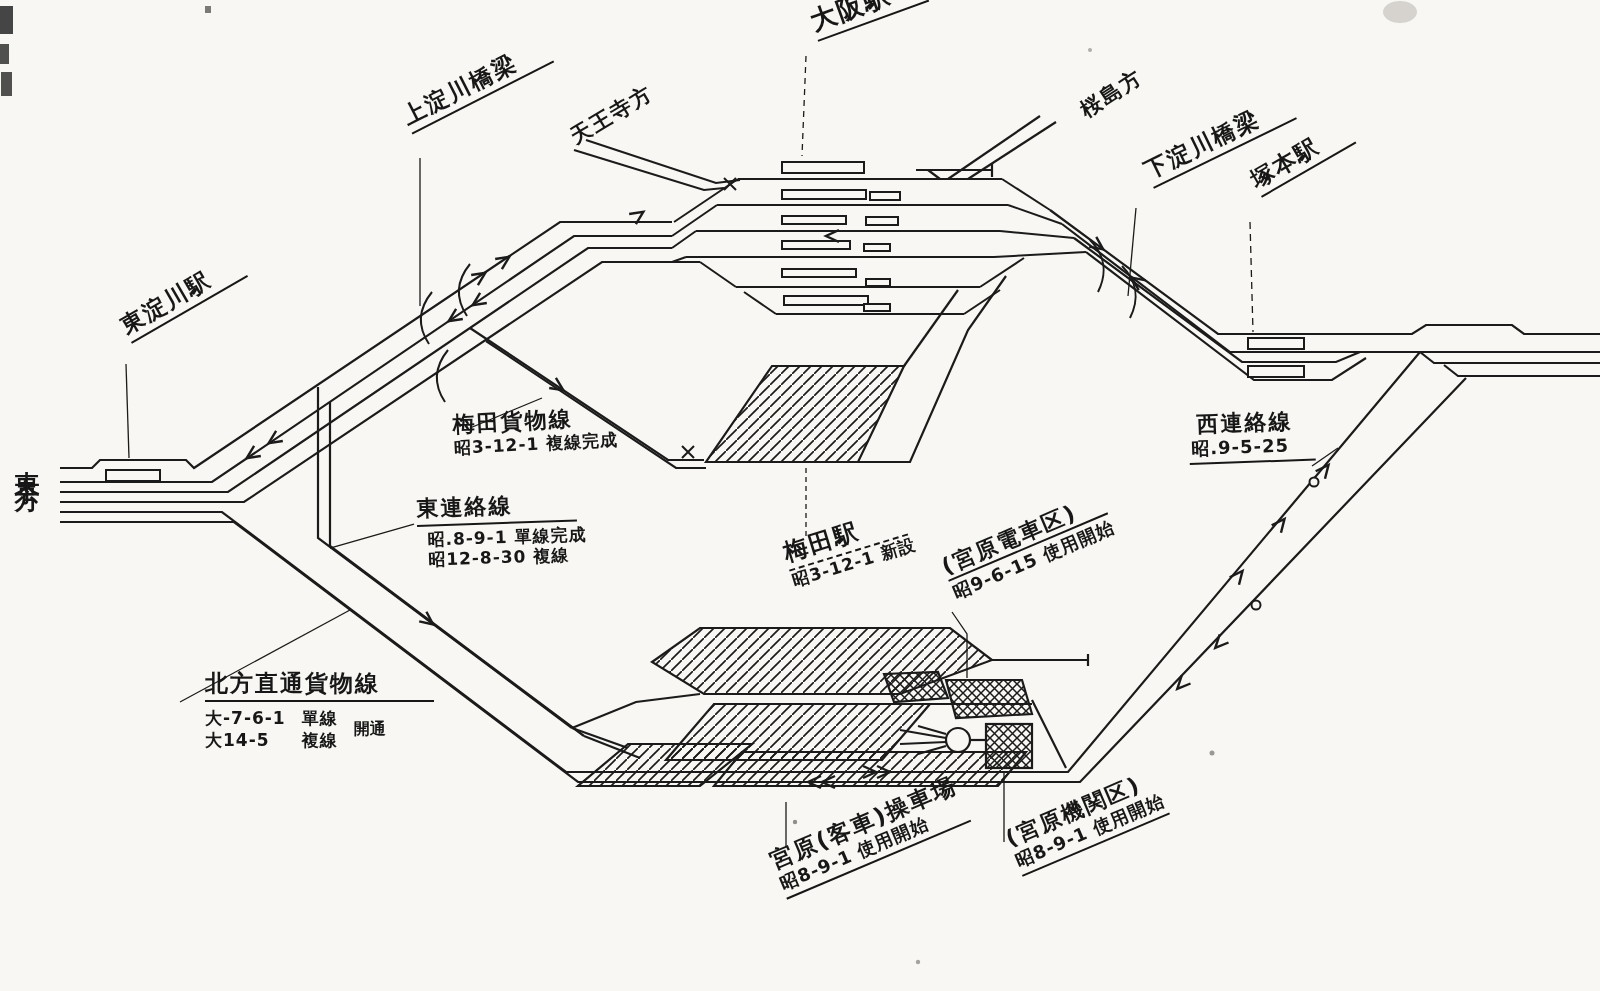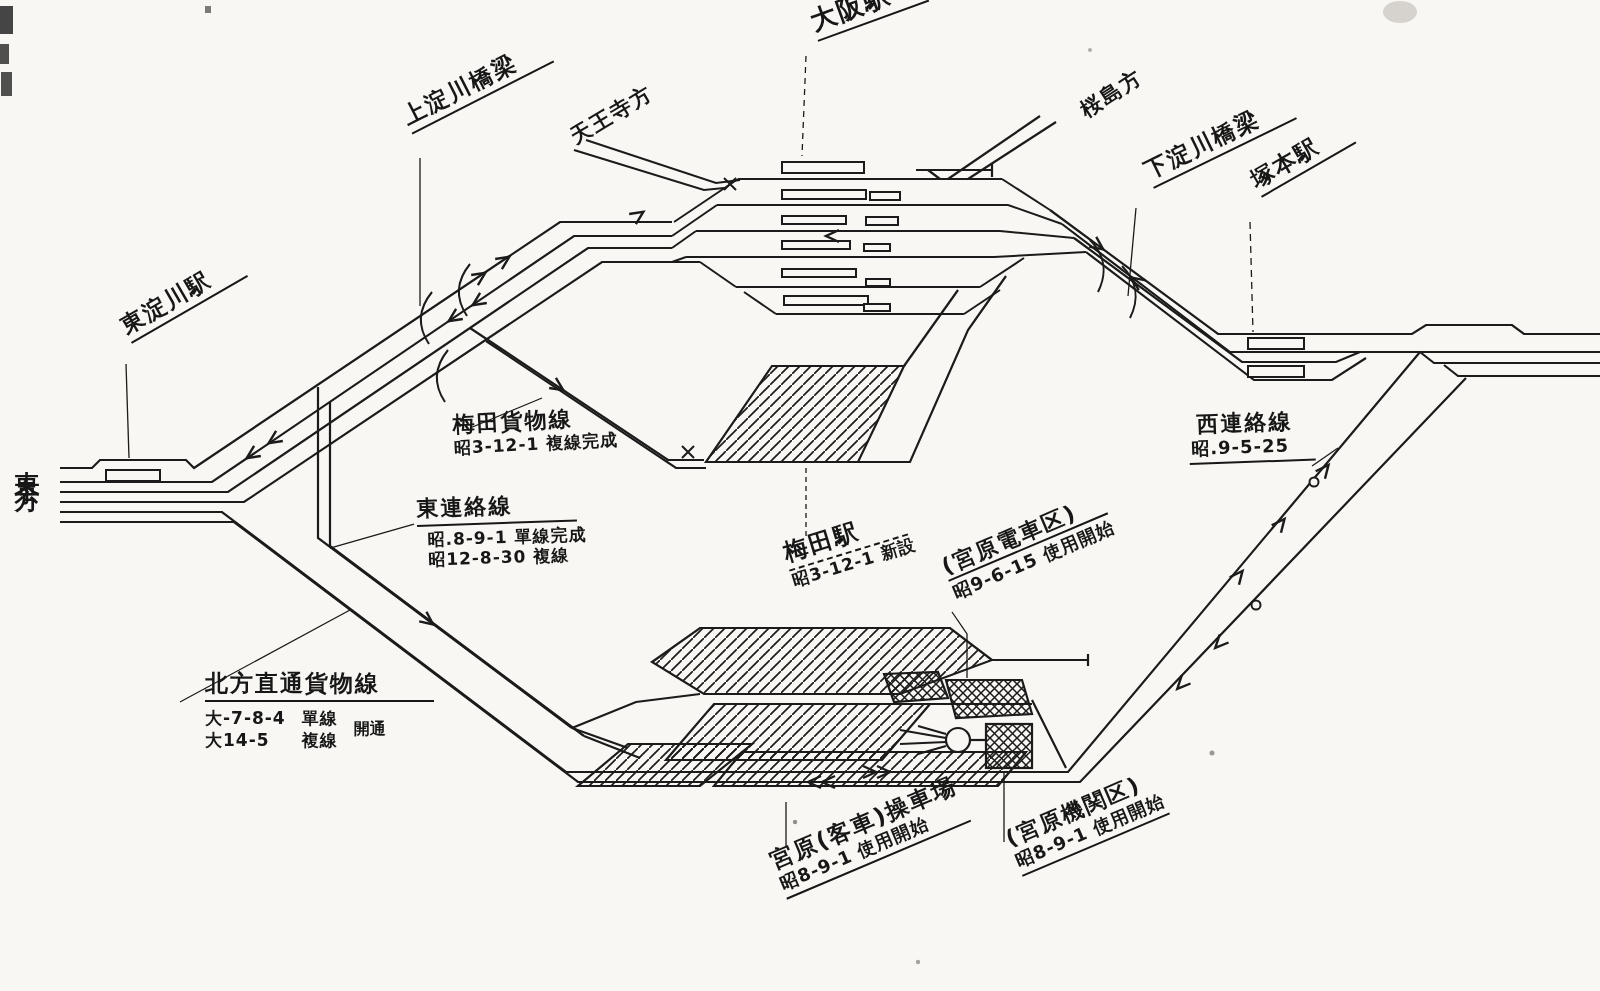--- a/index.html
+++ b/index.html
@@ -231,21 +231,21 @@
   <div class="lbl" style="left:416px;top:496px;transform:rotate(-2deg);">
     <span class="nm ul" style="font-size:22px;padding-right:64px;">東連絡線</span>
     <span class="nt" style="margin-left:10px;margin-top:3px;">昭.8-9-1 單線完成</span>
     <span class="nt" style="margin-left:10px;">昭12-8-30 複線</span>
   </div>
 
   <div class="lbl" style="left:196px;top:670px;margin-left:9px;">
     <span class="nm ul" style="padding-right:54px;">北方直通貨物線</span>
     <div class="cols">
       <div class="c">
-        <span class="nt">大-7-8-4</span>
+        <span class="nt">大-7-6-1</span>
         <span class="nt">大14-5</span>
       </div>
       <div class="c">
         <span class="nt">單線</span>
         <span class="nt">複線</span>
       </div>
       <span class="open">開通</span>
     </div>
   </div>
 

